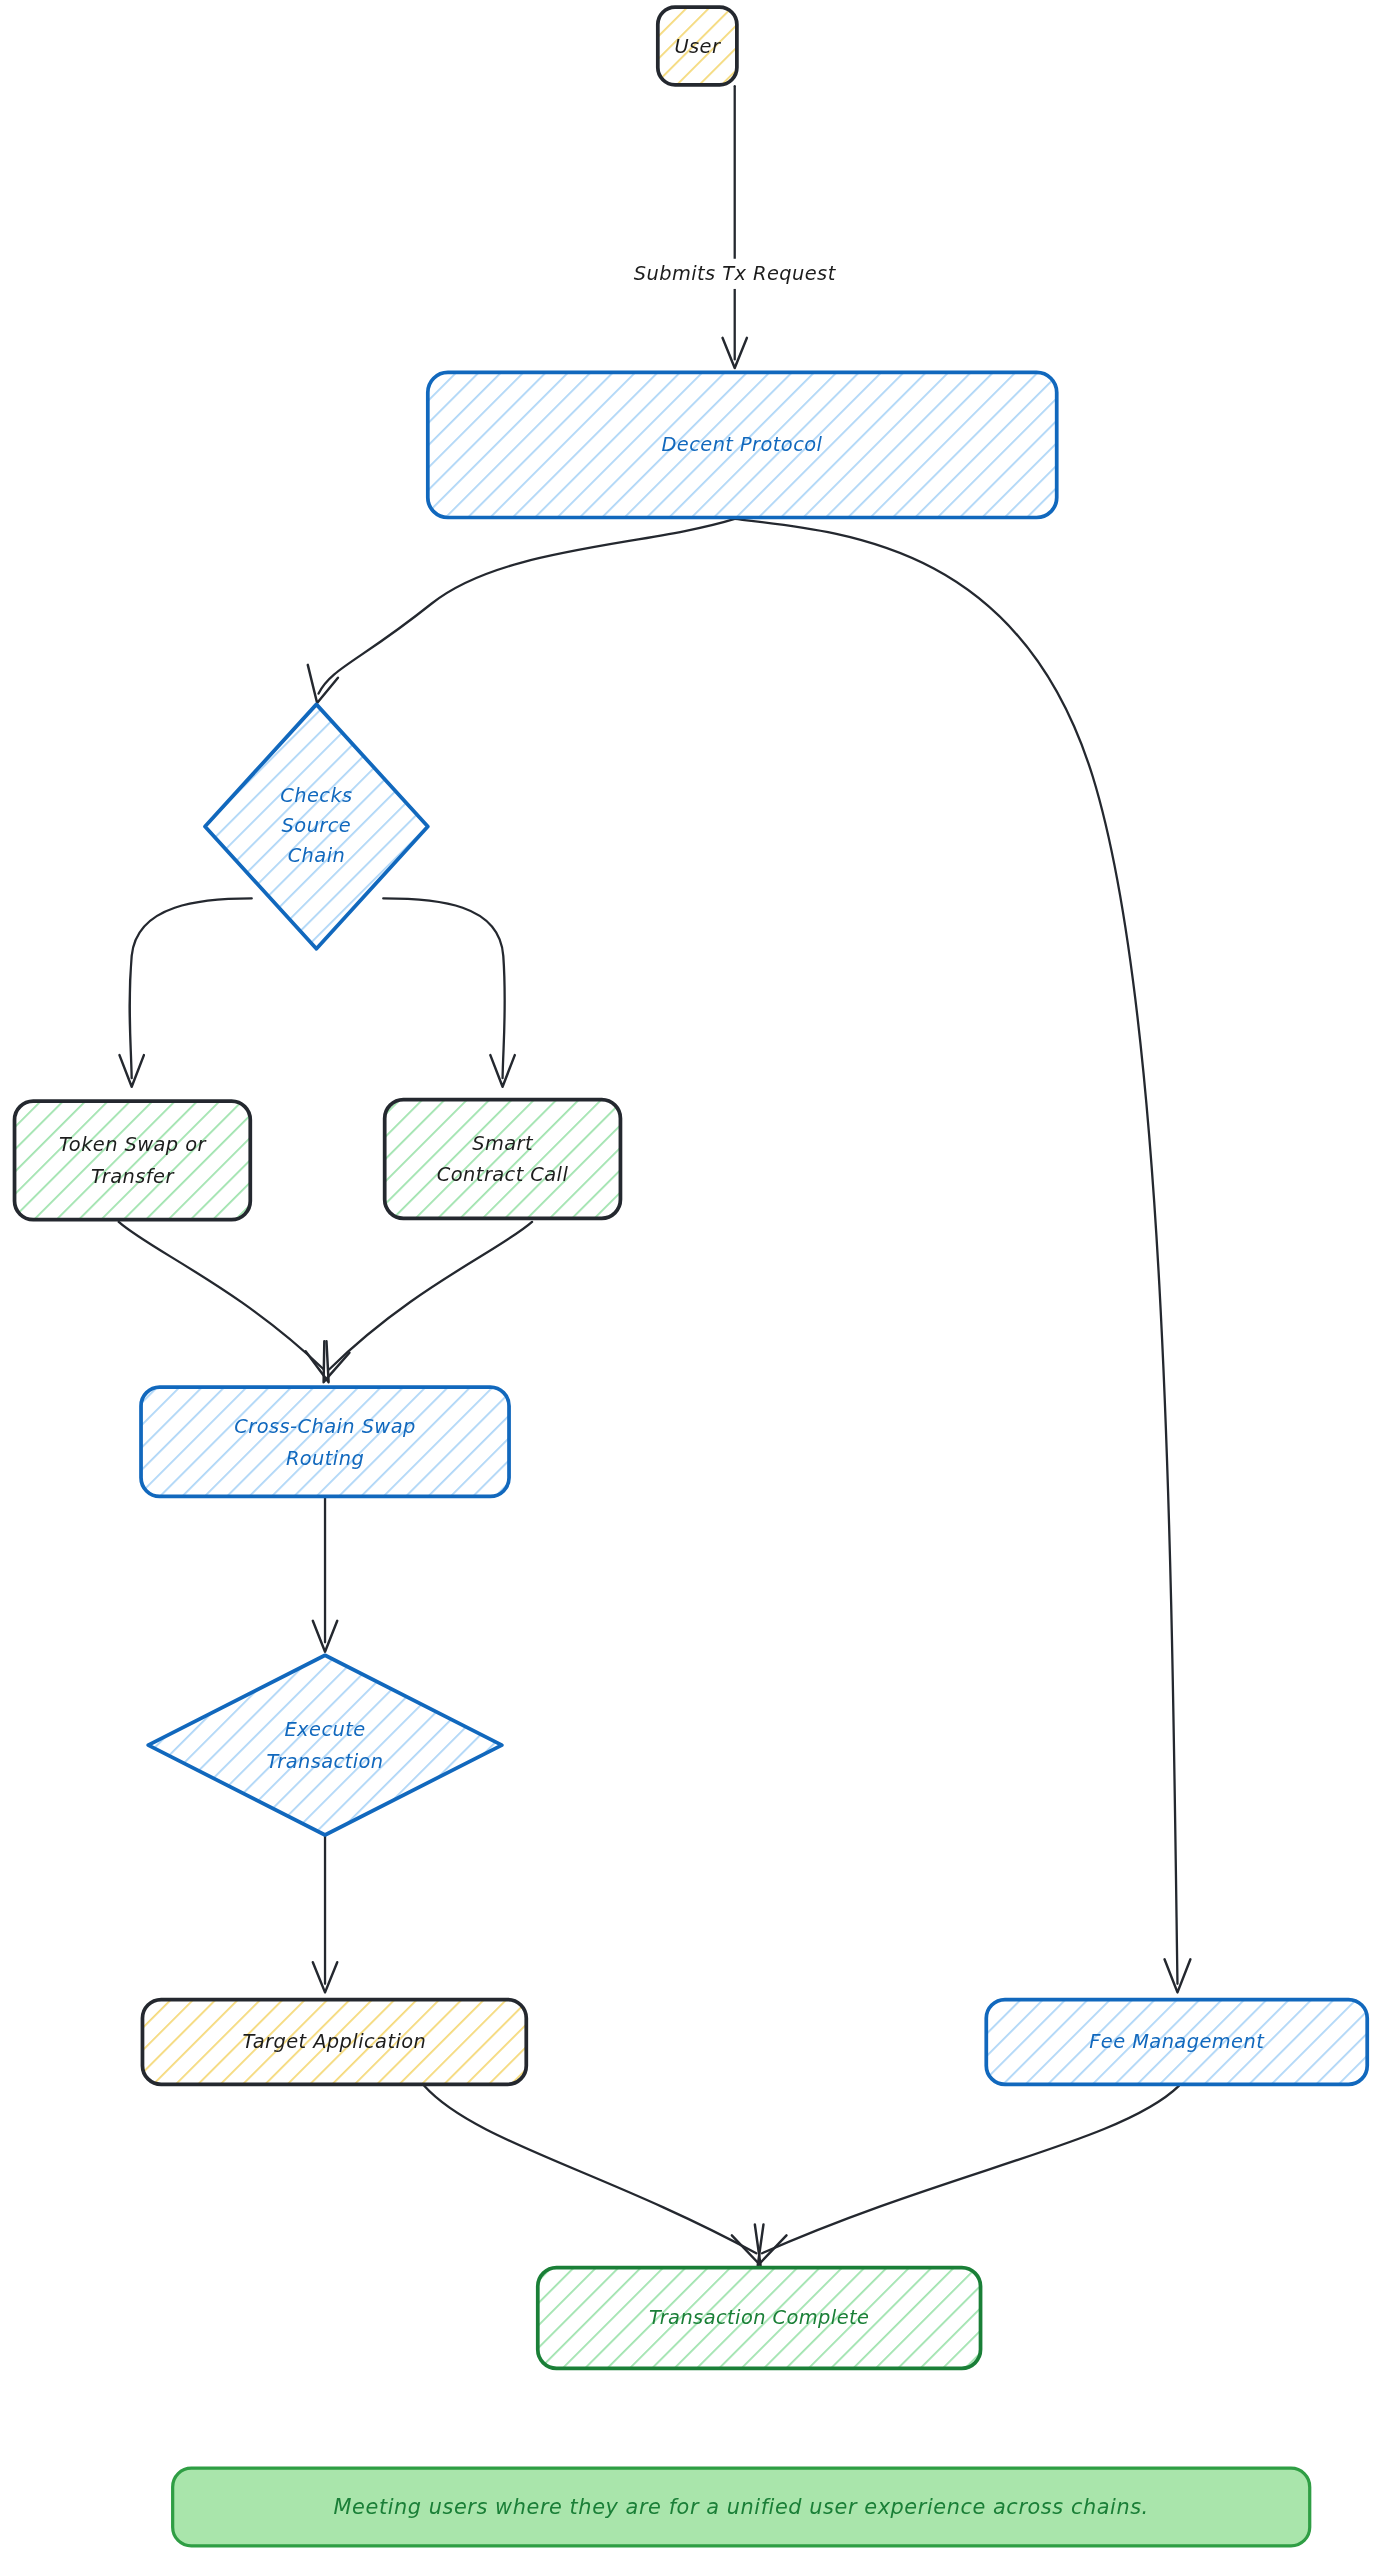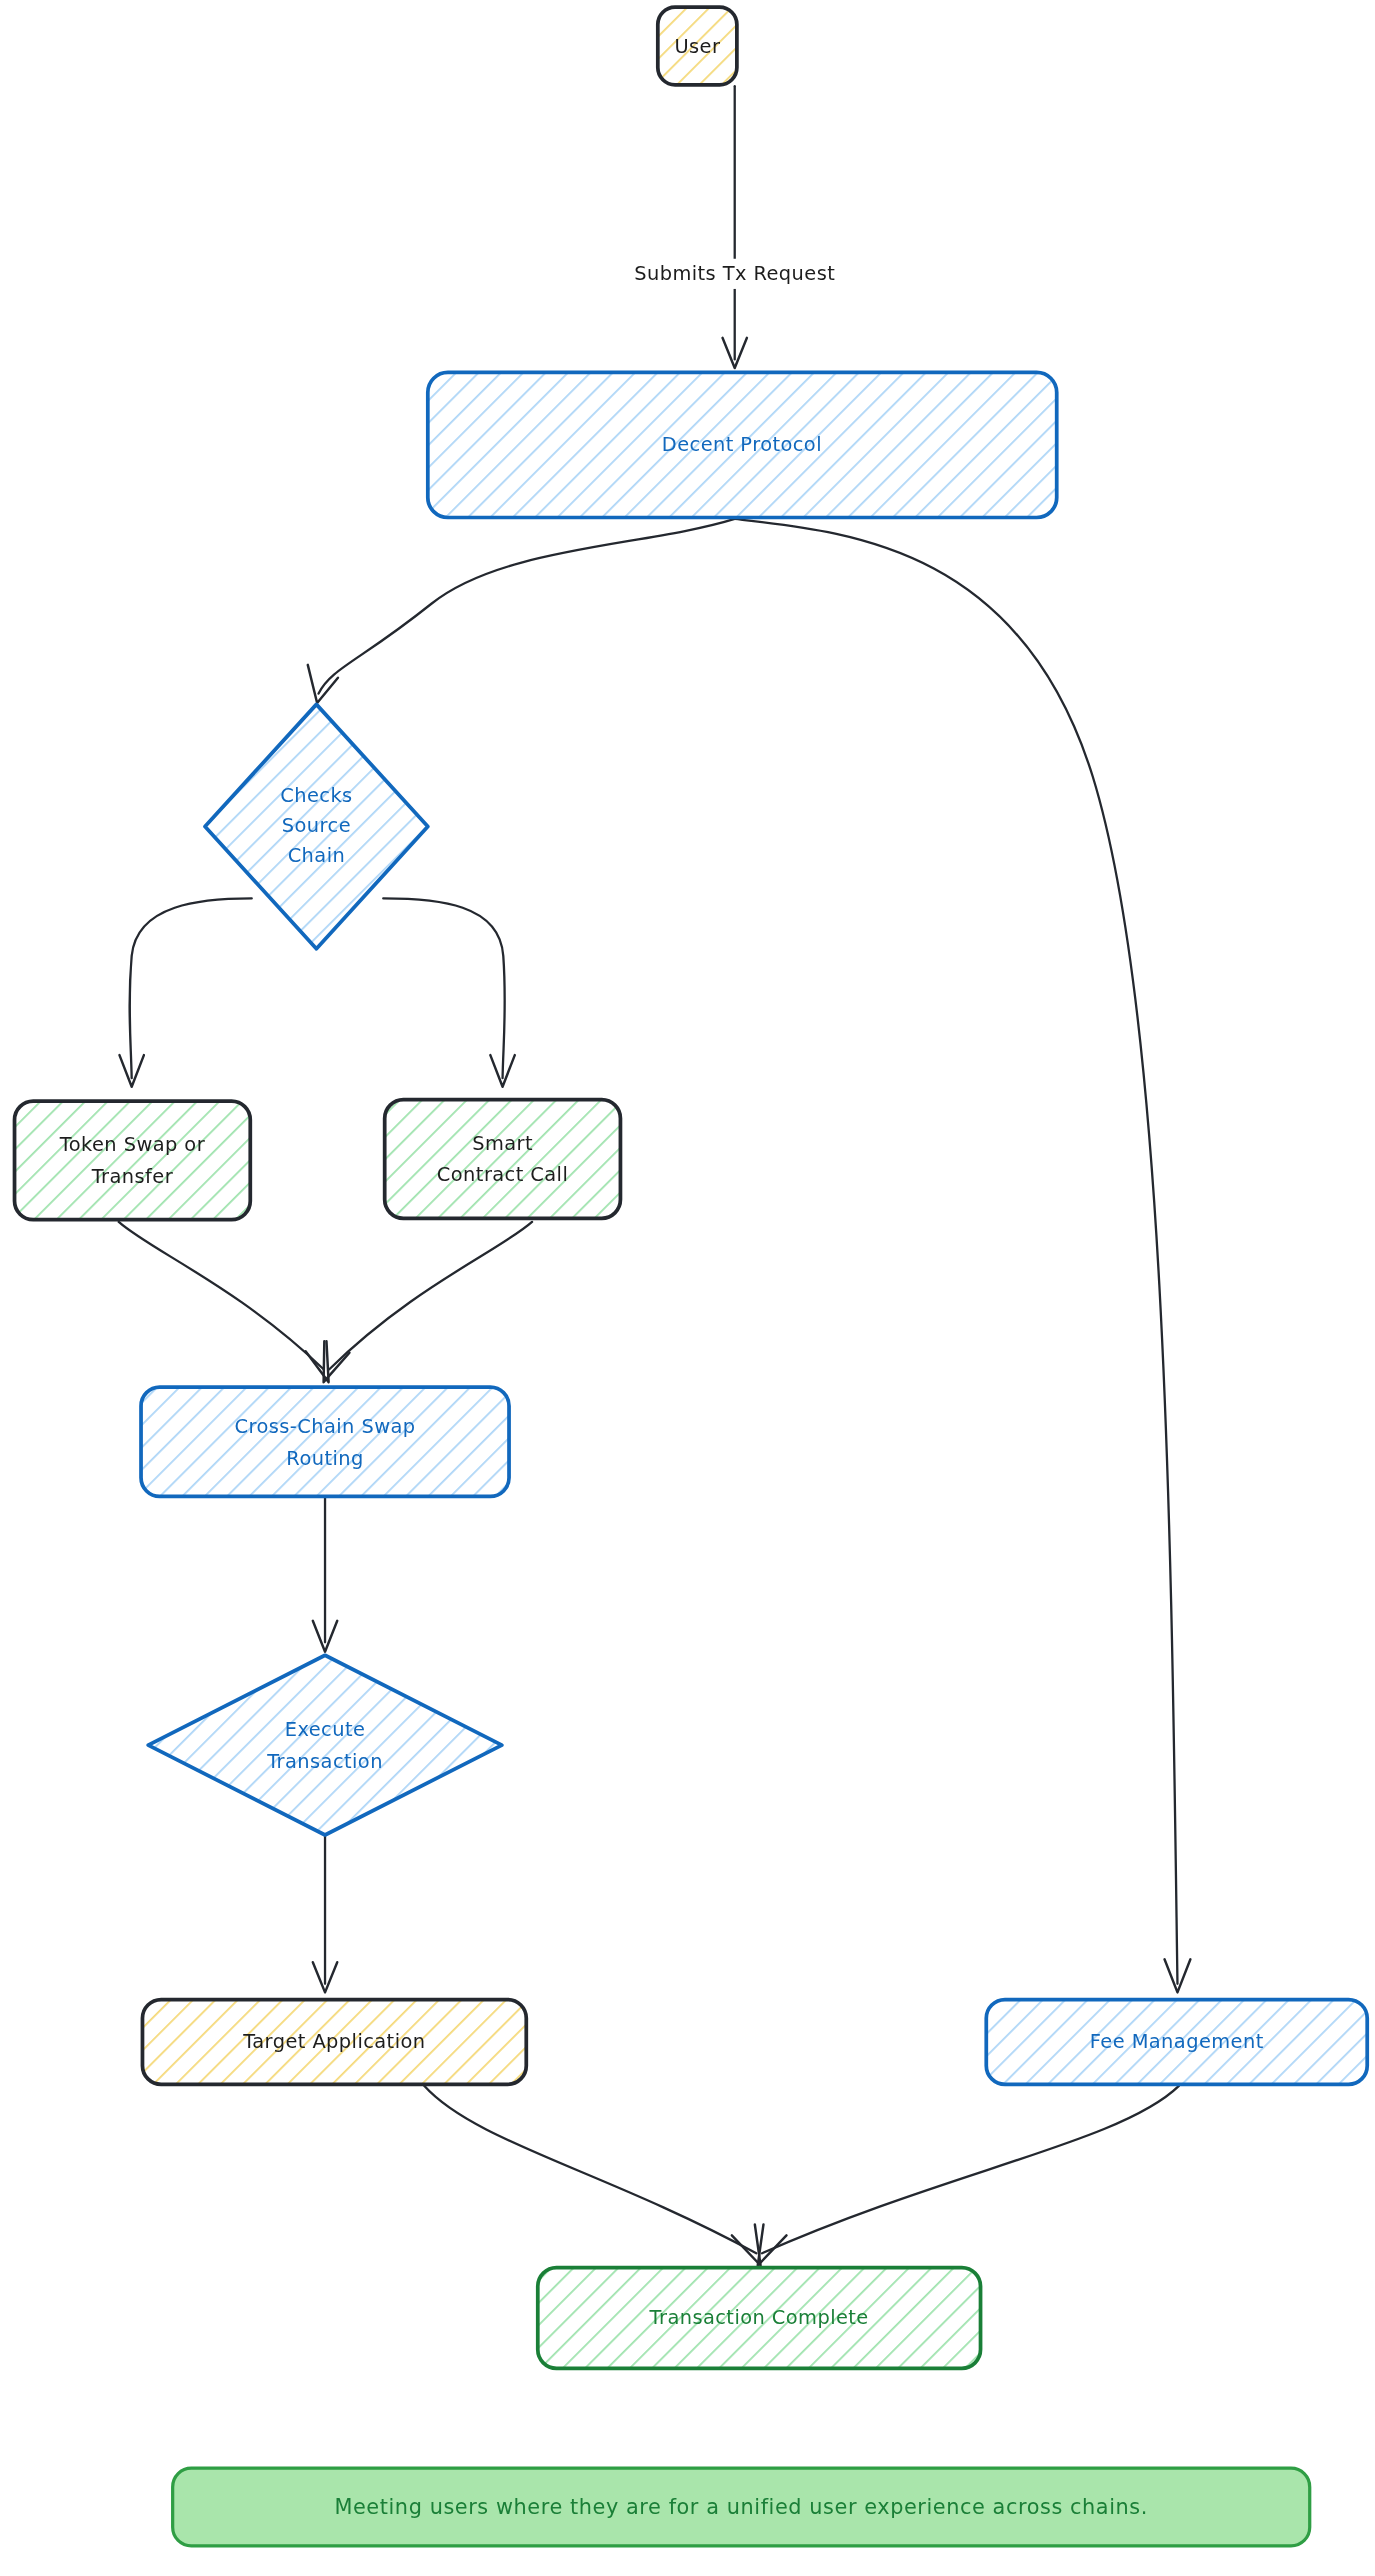--- a/index.html
+++ b/index.html
@@ -12,20 +12,21 @@
     font-family: "DejaVu Sans", sans-serif;
     width: 1376px;
     height: 2576px;
     overflow: hidden;
   }
   #flow-root {
     position: relative;
     width: 1376px;
     height: 2576px;
     background: #ffffff;
+    font-style: italic;
   }
   svg.diagram {
     display: block;
     width: 1376px;
     height: 2576px;
   }
   .node-label {
     font-family: "DejaVu Sans", sans-serif;
     font-size: 27px;
     letter-spacing: 0.6px;

